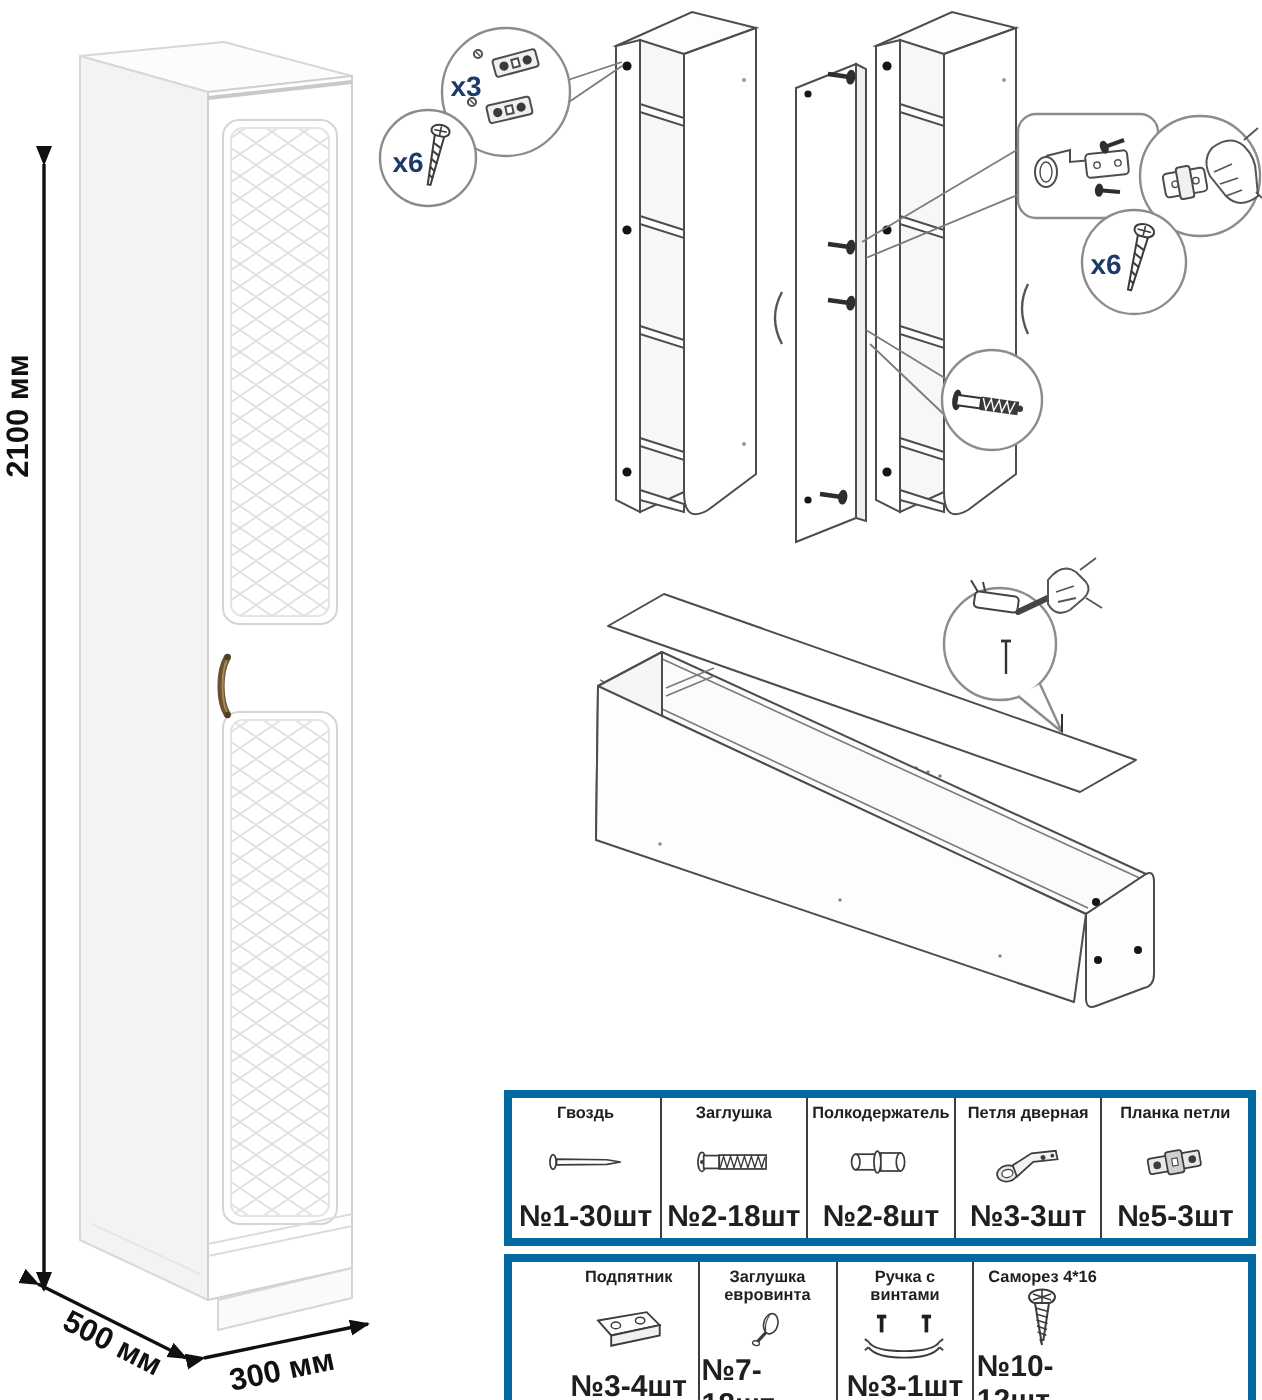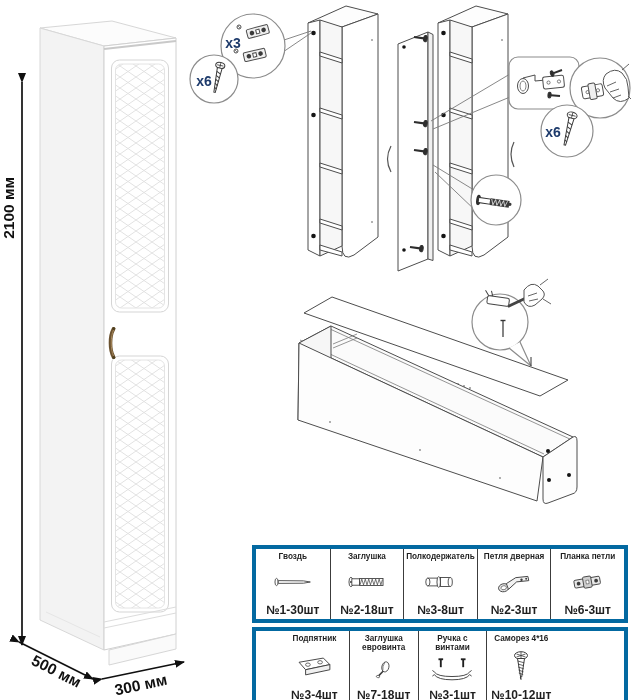--- a/index.html
+++ b/index.html
@@ -10,21 +10,21 @@
   text.cnt{font-size:14px;font-weight:700;fill:#1d3a6b;}
   .parts{position:absolute;left:252px;top:545px;width:376px;display:flex;flex-direction:column;gap:4px;}
   .prow{display:grid;grid-template-columns:repeat(5,1fr);border:4px solid #0369a1;background:#fff;}
   .prow.r1{height:70px;}
   .prow.r2{height:73px;padding-left:24px;}
   .pcell{border-left:1px solid #3c3c3c;display:flex;flex-direction:column;align-items:center;
          padding:3px 1px 2px;min-width:0;overflow:hidden;}
   .pcell:first-child{border-left:none;}
   .pname{font-size:8.2px;font-weight:700;color:#1f1f1f;text-align:center;line-height:1.15;}
   .picon{flex:1;display:flex;align-items:center;justify-content:center;}
-  .pqty{font-size:12px;font-weight:700;color:#1f1f1f;}
+  .pqty{font-size:15px;font-weight:700;color:#1f1f1f;}
 </style>
 </head>
 <body>
 
 <div class="stage">
 
 <svg class="art" width="631" height="700" viewBox="0 0 631 700">
   <defs>
     <marker id="ah" markerUnits="userSpaceOnUse" markerWidth="12" markerHeight="10" refX="9" refY="4" orient="auto">
       <path d="M0,0 L10,4 L0,8 Z" fill="#101010"></path>
@@ -335,51 +335,51 @@
       <div class="pname">Полкодержатель</div>
       <div class="picon">
             <svg width="48" height="26" viewBox="0 0 48 30">
         <rect x="10" y="10.5" width="11" height="9" fill="#fff" stroke="#3c3c3c"></rect>
         <ellipse cx="10" cy="15" rx="2.4" ry="4.5" fill="#fff" stroke="#3c3c3c"></ellipse>
         <ellipse cx="22.5" cy="15" rx="2" ry="6.3" fill="#fff" stroke="#3c3c3c"></ellipse>
         <rect x="24.5" y="9.8" width="11" height="10.4" fill="#fff" stroke="#3c3c3c"></rect>
         <ellipse cx="35.8" cy="15" rx="2.4" ry="5.2" fill="#fff" stroke="#3c3c3c"></ellipse>
       </svg>
           </div>
-      <div class="pqty">№3-8шт</div>
+      <div class="pqty">№2-8шт</div>
     </div>
     <div class="pcell">
       <div class="pname">Петля дверная</div>
       <div class="picon">
             <svg width="48" height="26" viewBox="0 0 48 30">
         <g transform="rotate(-12 24 15)">
           <ellipse cx="11" cy="19" rx="6" ry="4.6" fill="#e9e9e9" stroke="#3c3c3c"></ellipse>
           <ellipse cx="11" cy="19" rx="3.2" ry="2.3" fill="#fff" stroke="#3c3c3c" stroke-width="0.7"></ellipse>
           <path d="M15,15 L27,10.5 L41,12 L41,17 L27,15.5 L16,22 Z" fill="#f2f2f2" stroke="#3c3c3c"></path>
           <circle cx="33" cy="14.3" r="1.4" fill="#3c3c3c"></circle>
           <circle cx="38.5" cy="14.3" r="1.1" fill="#3c3c3c"></circle>
         </g>
       </svg>
           </div>
-      <div class="pqty">№2-3шт</div>
+      <div class="pqty">№3-3шт</div>
     </div>
     <div class="pcell">
       <div class="pname">Планка петли</div>
       <div class="picon">
             <svg width="48" height="26" viewBox="0 0 48 30">
         <g transform="rotate(-10 24 15)">
           <rect x="8" y="10.5" width="30" height="9" rx="1.5" fill="#e8e8e8" stroke="#3c3c3c"></rect>
           <rect x="18.5" y="8.5" width="9.5" height="13" rx="1.5" fill="#cfcfcf" stroke="#3c3c3c"></rect>
           <circle cx="13" cy="15" r="2.2" fill="#3c3c3c"></circle>
           <circle cx="33.5" cy="15" r="2.2" fill="#3c3c3c"></circle>
           <rect x="21.8" y="12.8" width="3.2" height="4.2" fill="#fff" stroke="#3c3c3c" stroke-width="0.6"></rect>
         </g>
       </svg>
           </div>
-      <div class="pqty">№6-3шт</div>
+      <div class="pqty">№5-3шт</div>
     </div>
   </div>
 
   <div class="prow r2">
     <div class="pcell">
       <div class="pname">Подпятник</div>
       <div class="picon">
             <svg width="48" height="28" viewBox="0 0 48 30">
         <path d="M8,11 L34,6.5 L41,13.5 L15,19 Z" fill="#fff" stroke="#3c3c3c"></path>
         <path d="M15,19 L41,13.5 L41,19 L15,24.5 Z" fill="#f0f0f0" stroke="#3c3c3c"></path>

